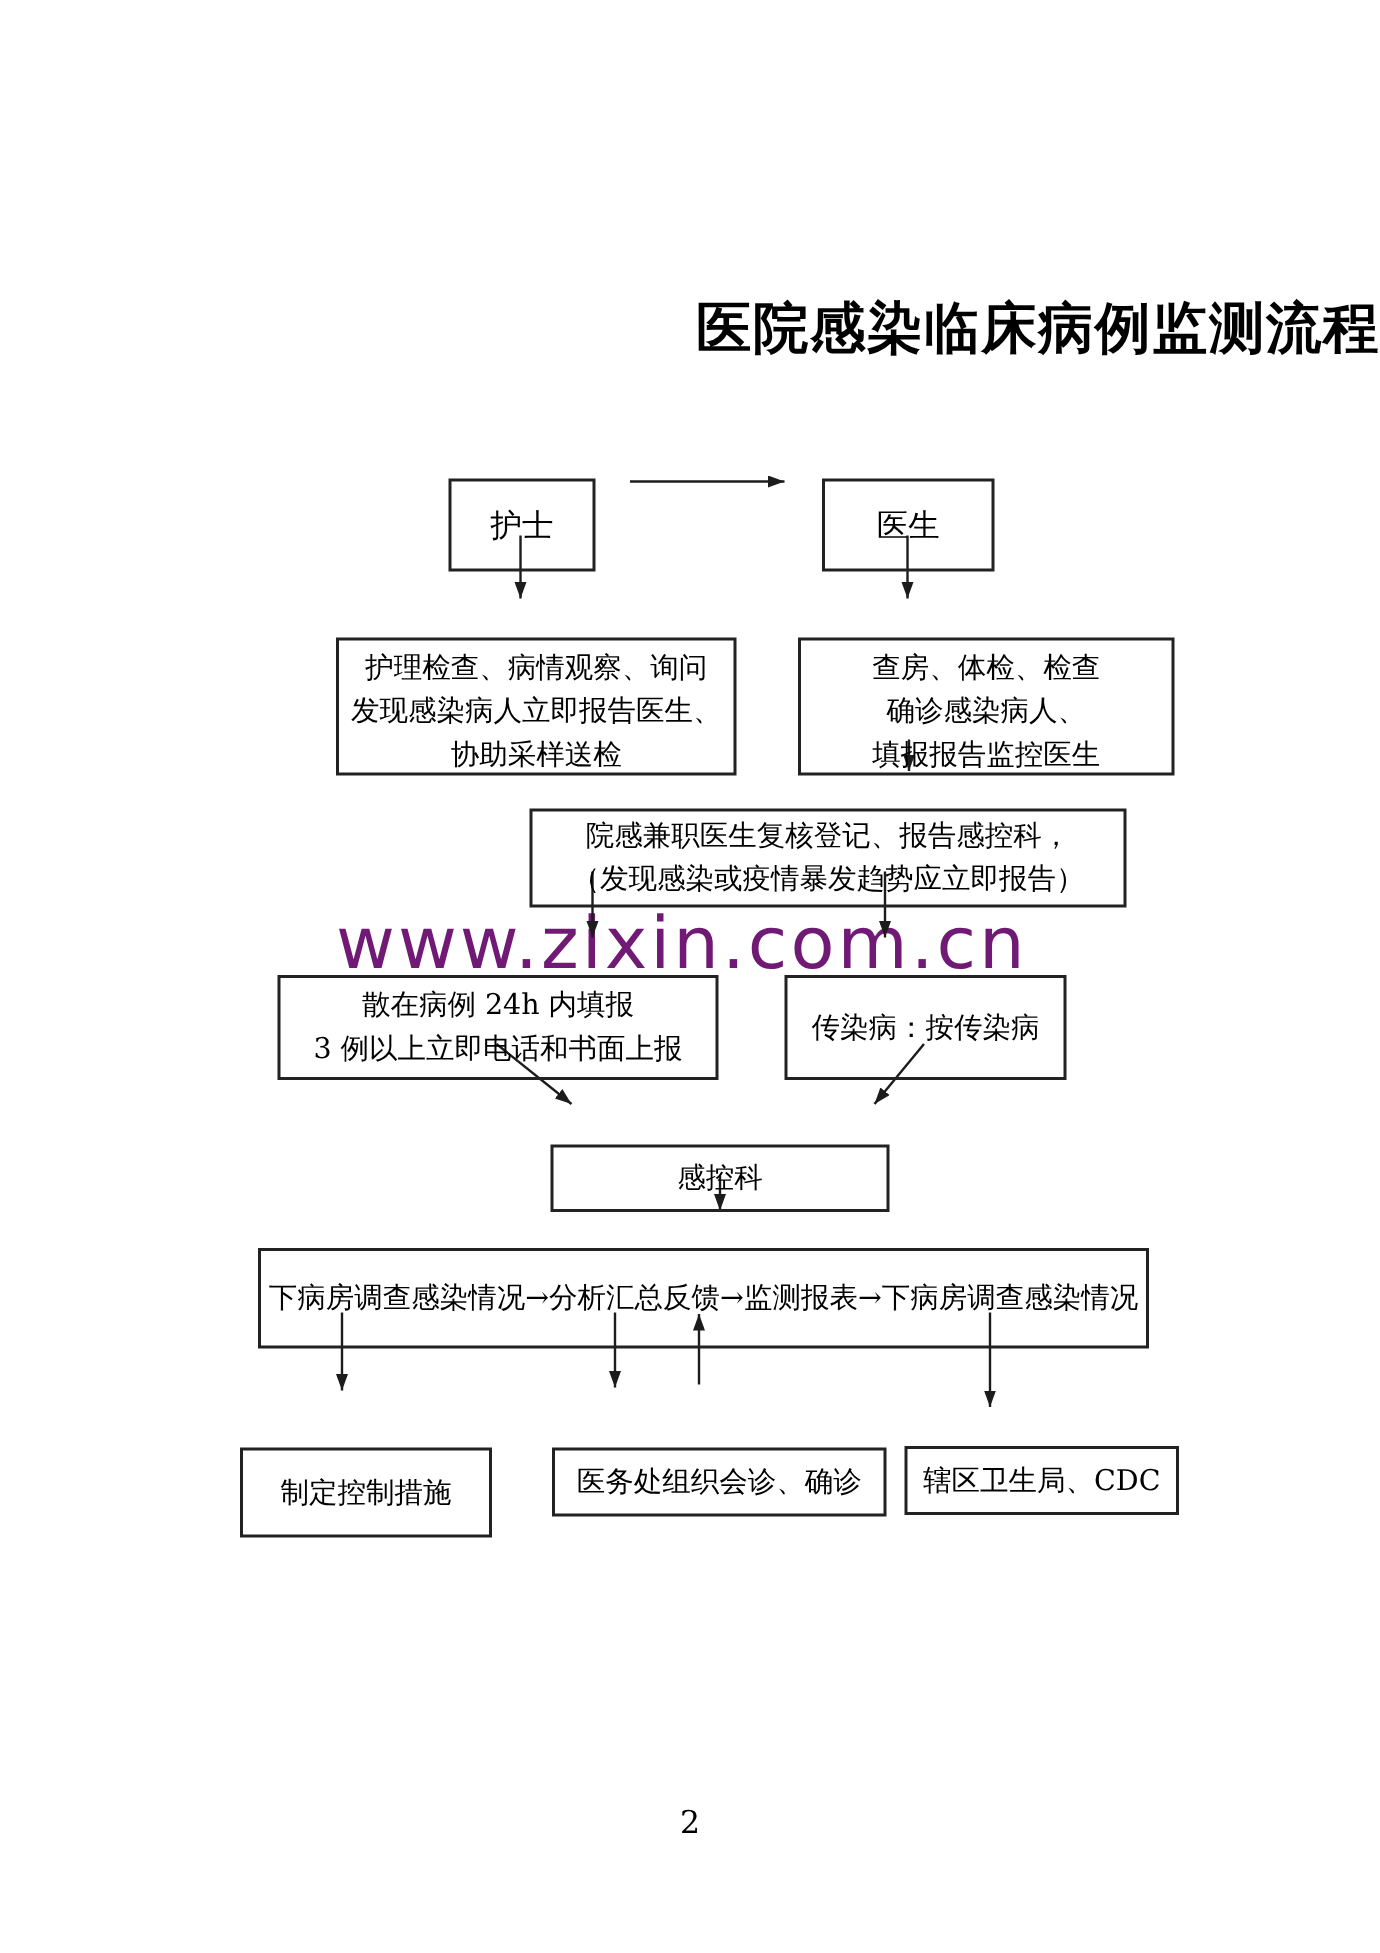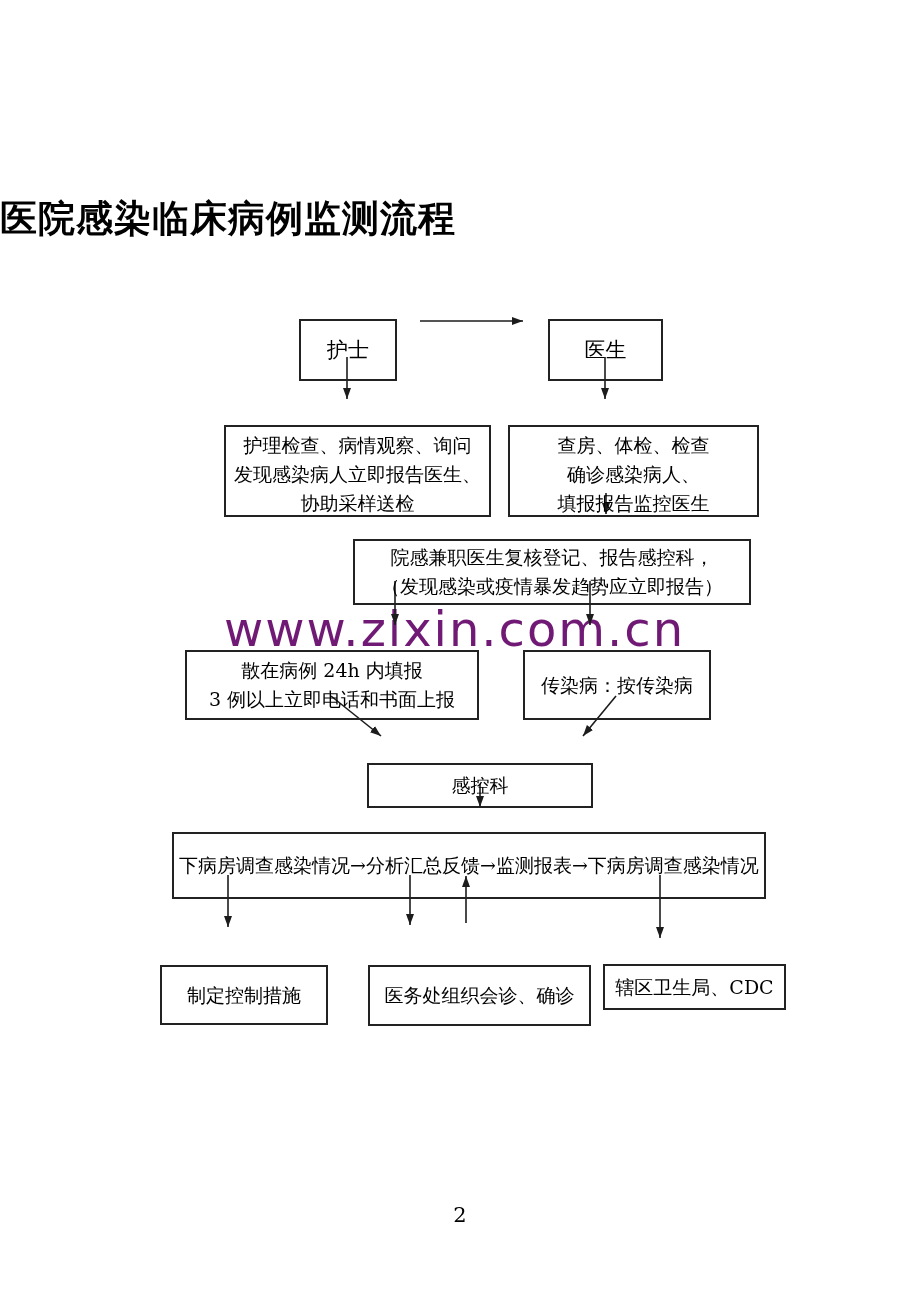--- a/index.html
+++ b/index.html
@@ -6,21 +6,21 @@
   .page {
     position:relative;
     width:920px; height:1302px;
     background:#ffffff;
     overflow:hidden;
     color:#000;
     font-family:"DejaVu Serif","Liberation Serif",serif;
   }
   .doc-title {
     position:absolute; top:194px; left:0; width:100%;
-    text-align:left;
+    text-align:right;
     font-size:37px; font-weight:bold; letter-spacing:1px;
     font-family:Liberation Serif, serif;
     z-index:3;
   }
   .watermark {
     position:absolute; top:601px; left:224px;
     font-size:48px; letter-spacing:2px;
     color:#701a75;
     font-family:"DejaVu Sans","Liberation Sans",sans-serif;
     z-index:0; white-space:nowrap;
@@ -39,28 +39,28 @@
     align-items:center; justify-content:center;
     text-align:center;
     font-size:19px; line-height:29px;
     z-index:2;
     white-space:nowrap;
     margin-top:24px;
   }
   .box-nurse          { left:299px; top:295px; width:98px;  height:62px; font-size:21px; }
   .box-doctor         { left:548px; top:295px; width:115px; height:62px; font-size:21px; }
   .box-nurse-duty     { left:224px; top:401px; width:267px; height:92px; justify-content:flex-start; padding-top:4px;text-align:center; }
-  .box-doctor-duty    { left:508px; top:401px; width:251px; height:92px; justify-content:flex-start; padding-top:4px; }
+  .box-doctor-duty    { left:532px; top:401px; width:251px; height:92px; justify-content:flex-start; padding-top:4px; }
   .box-review         { left:353px; top:515px; width:398px; height:66px; }
   .box-sporadic       { left:185px; top:626px; width:294px; height:70px; }
   .box-infectious     { left:523px; top:626px; width:188px; height:70px; }
   .box-control-dept   { left:367px; top:739px; width:226px; height:45px; }
   .box-process        { left:172px; top:808px; width:594px; height:67px; font-size:19px; }
   .box-measures       { left:160px; top:941px; width:168px; height:60px; }
-  .box-medical        { left:368px; top:941px; width:223px; height:61px; }
+  .box-medical        { left:368px; top:941px; width:223px; height:46px; }
   .box-bureau         { left:603px; top:940px; width:183px; height:46px;text-align:center; }
   .page-number {
     position:absolute; top:1203px; left:0; width:100%;
     text-align:center; font-size:21px;
     z-index:3;
   }
 </style>
 </head>
 <body>
 

